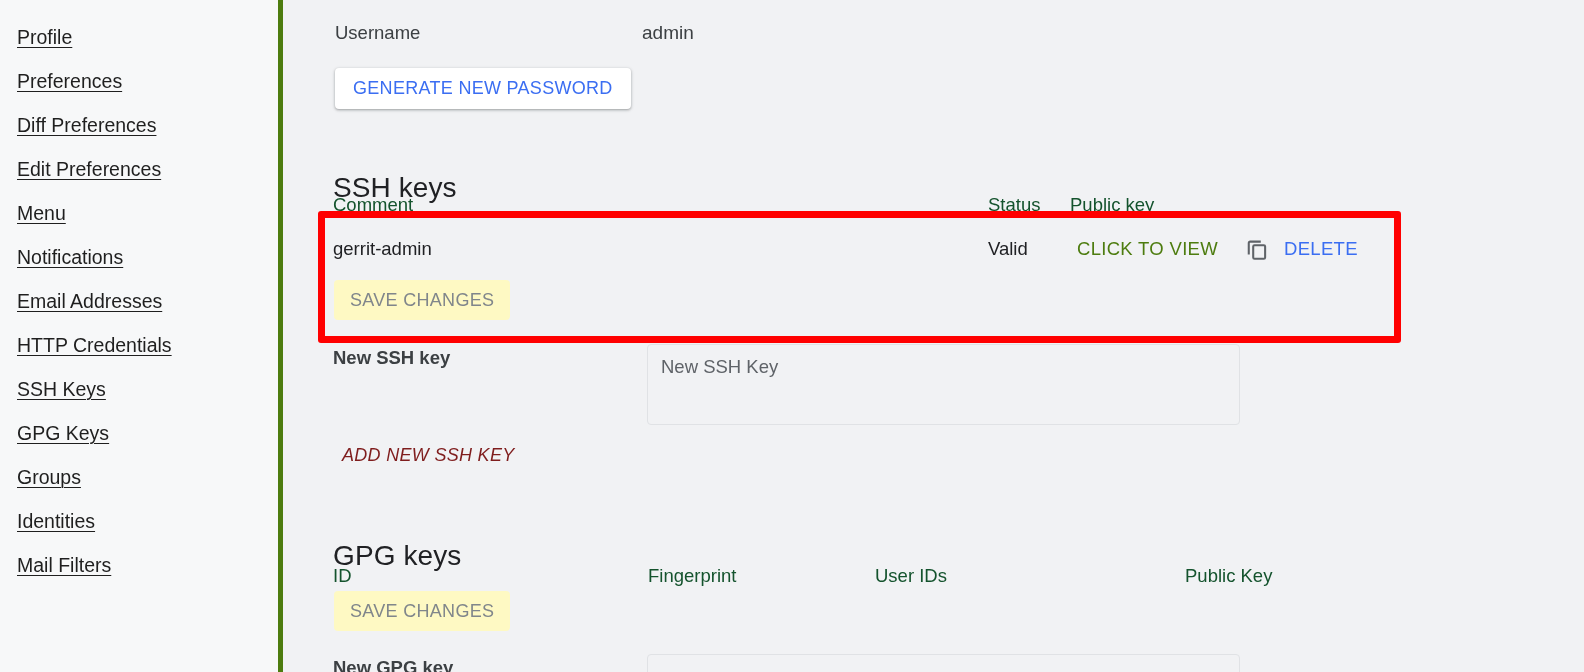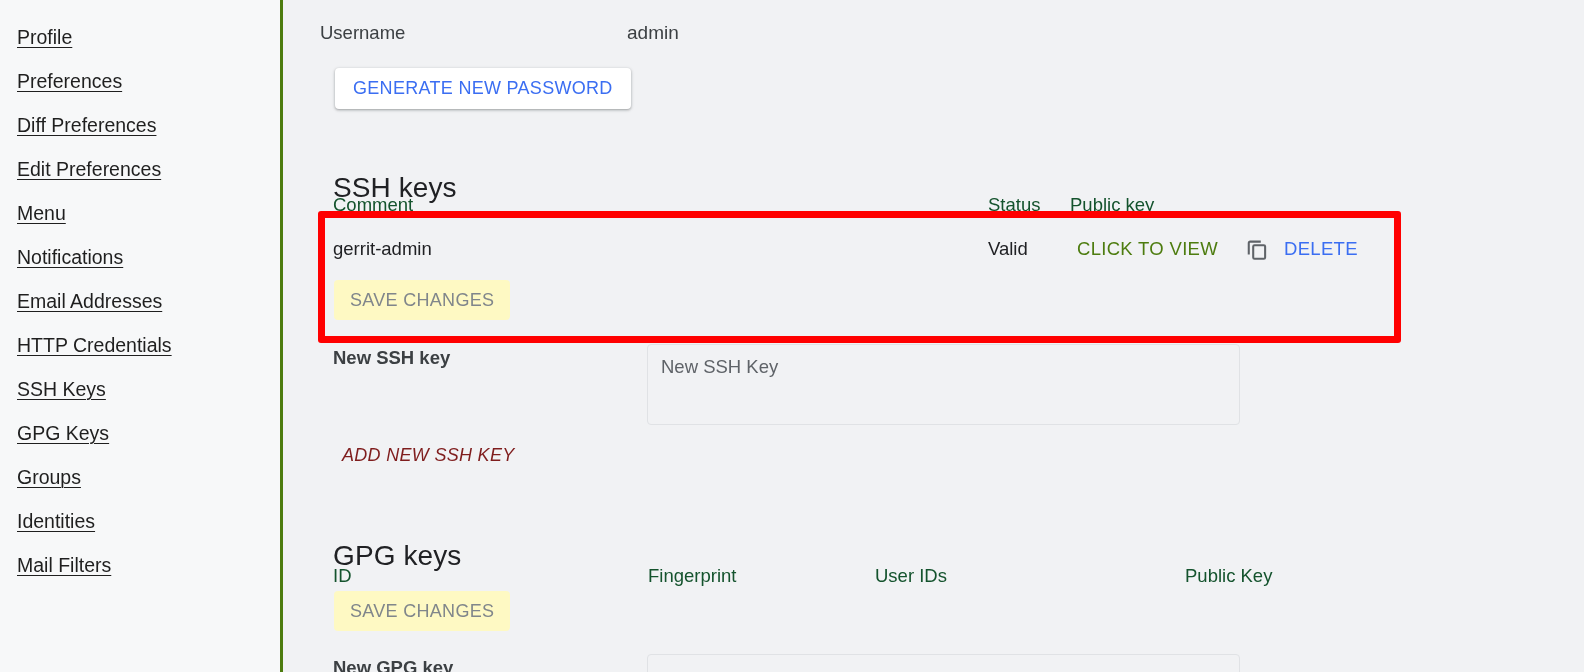--- a/index.html
+++ b/index.html
@@ -19,21 +19,21 @@
     background: #f1f2f4;
   }
 
   
   #sidebar {
     position: absolute;
     left: 0; top: 0;
     width: 283px;
     height: 672px;
     background: #f7f8f9;
-    border-right: 3px solid #4d7c0f;
+    border-right: 5px solid #4d7c0f;
     padding-top: 22px;
   }
   .side-link {
     display: block;
     margin: 0 0 0 17px;
     padding: 0;
     height: 44px;
     line-height: 30px;
     font-size: 19.5px;
     color: #1f1f1f;
@@ -49,21 +49,21 @@
   #main {
     position: absolute;
     left: 284px; top: 0;
     width: 1300px;
     height: 672px;
     background: #f1f2f4;
   }
 
   .row-username {
     position: absolute;
-    left: 36px; top: 22px;
+    left: 51px; top: 22px;
     width: 700px;
     height: 28px;
   }
   .field-label {
     position: absolute;
     left: 0; top: 0;
     font-size: 18.5px;
     color: #3c4043;
     white-space: nowrap;
   }

